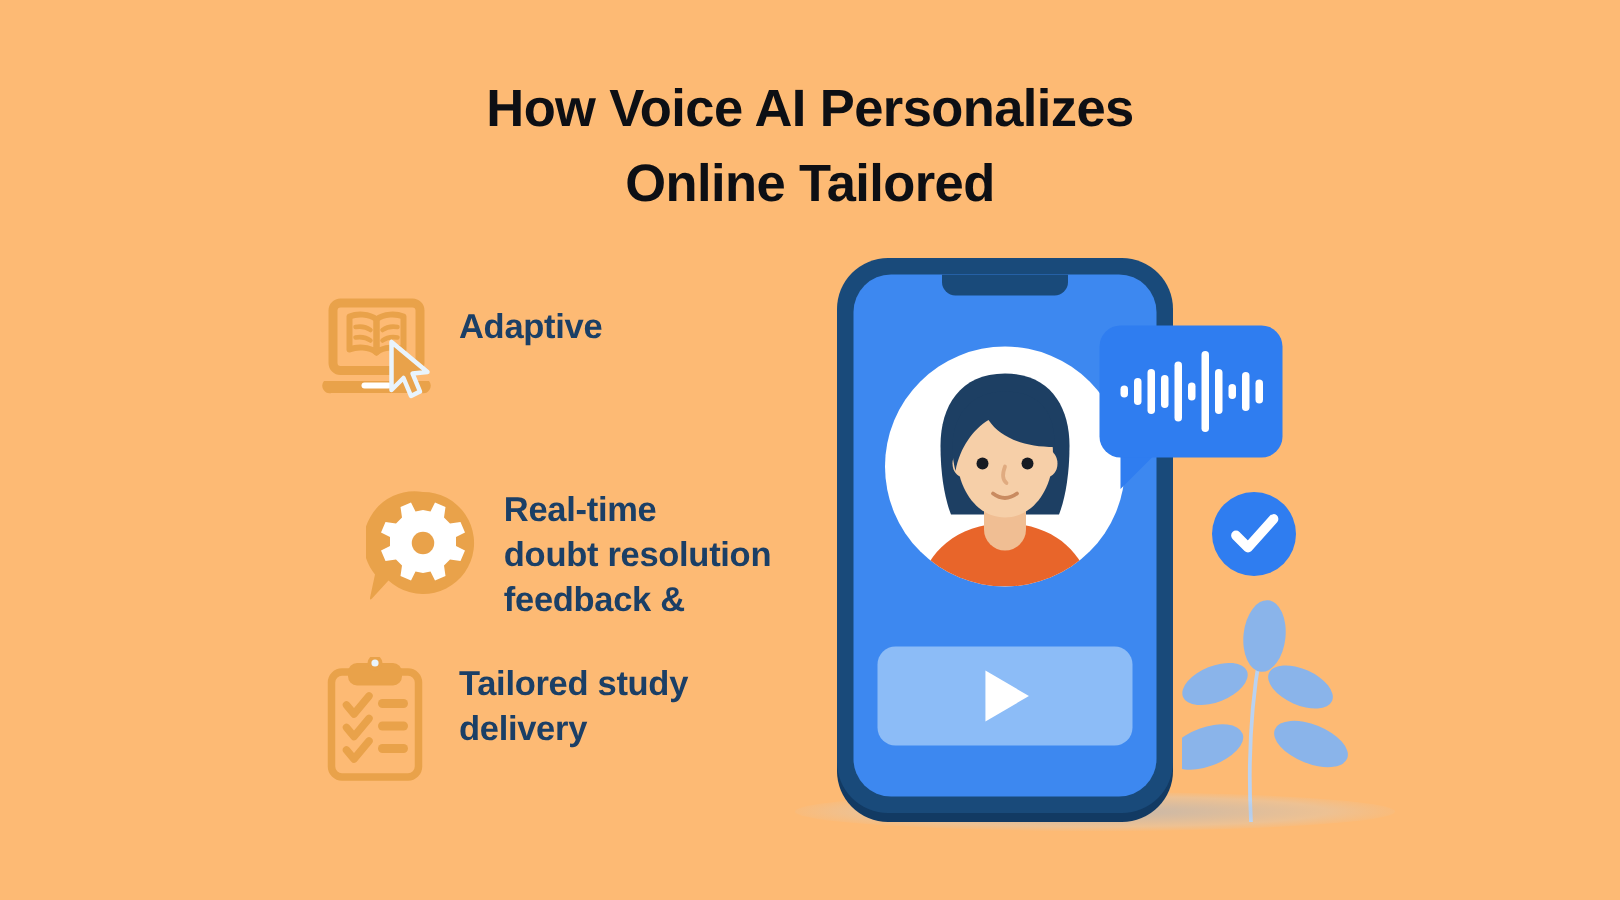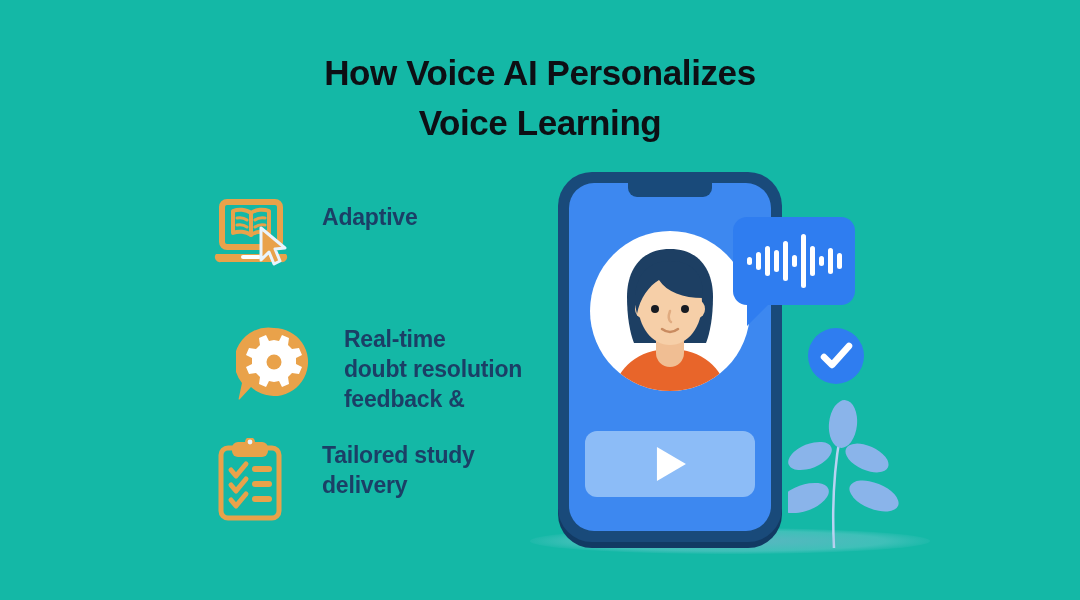--- a/index.html
+++ b/index.html
@@ -10,21 +10,21 @@
     width: 1080px;
     height: 600px;
     overflow: hidden;
     font-family: "Liberation Sans", sans-serif;
     background: #e9f4fd;
   }
   #canvas {
     position: relative;
     width: 1080px;
     height: 600px;
-    background: #14b8a6;
+    background: #fdba74;
   }
 
   
   .title {
     position: absolute;
     left: 0;
     top: 48px;
     width: 1080px;
     text-align: center;
     font-size: 35px;
@@ -55,21 +55,20 @@
     position: relative;
     margin-right: 12px;
   }
   .feature .ftext {
     font-size: 23px;
     font-weight: bold;
     color: #1b3f66;
     line-height: 30px;
     padding-top: 6px;
     letter-spacing: -0.2px;
-    margin-left: 16px;
   }
   .f2 .ftext { padding-top: 0px; }
   .f3 .ftext { padding-top: 2px; }
   .f1 { margin-bottom: 42px; }
   .f2 { margin-bottom: 24px; justify-content: center; }
 
   
   .illus {
     position: absolute;
     left: 500px;
@@ -202,21 +201,21 @@
     height: 150px;
   }
 </style>
 </head>
 <body>
 
 <div id="canvas">
 
   <div class="title">
     <span class="tline">How Voice AI Personalizes</span>
-    <span class="tline">Voice Learning</span>
+    <span class="tline">Online Tailored</span>
   </div>
 
   <div class="features">
 
     <div class="feature f1">
       <div class="ficon">
         <svg width="80" height="86" viewBox="0 0 80 86" aria-hidden="true">
 
           <rect x="8" y="6" width="58" height="45" rx="5" fill="none" stroke="#e9a24a" stroke-width="6"></rect>
           <path d="M2 58 h70 a5 5 0 0 1 -5 8 H7 a5 5 0 0 1 -5 -8 z" fill="#e9a24a"></path>

